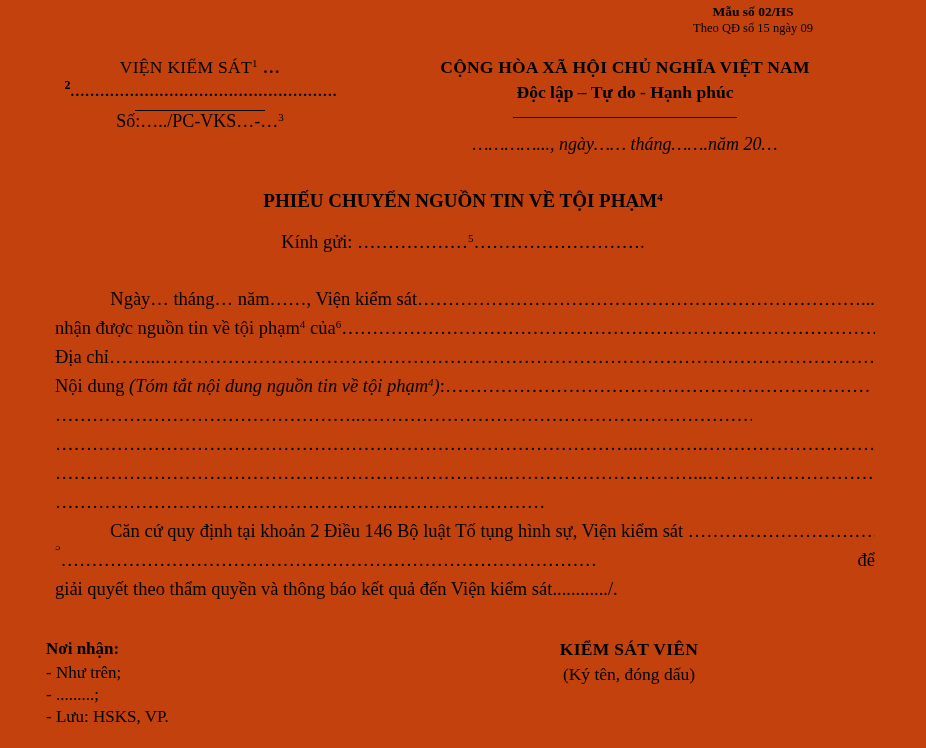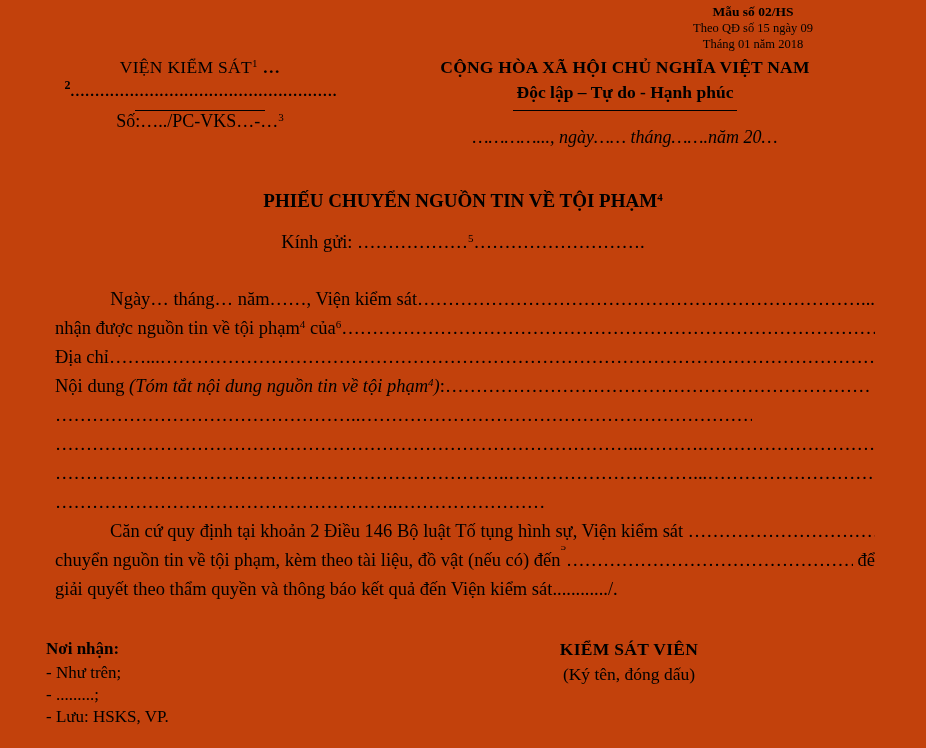--- a/index.html
+++ b/index.html
@@ -23,21 +23,21 @@
   .org-trail { font-weight:bold; }
   .unit-line { line-height:22px; height:24px; white-space:nowrap; overflow:hidden; }
   .unit-line sup { font-weight:bold; font-size:12px; vertical-align:7px; }
   .unit-dots { display:inline-block; max-width:265px; overflow:hidden; white-space:nowrap;
                font-weight:bold; font-size:15px; letter-spacing:1.2px; vertical-align:bottom; }
   .h-rule { width:130px; border-top:1.5px solid #000; margin:6px auto 0 auto; }
   .doc-no { font-size:18px; }
   .h-right { flex:1; text-align:center; }
   .country { font-weight:bold; font-size:17.5px; line-height:26px; letter-spacing:.2px; }
   .motto { display:inline-block; font-weight:bold; font-size:17.5px; line-height:24px;
-           border-bottom:1.5px solid #000; padding:0 4px 6px 4px;text-align:center; }
+           border-bottom:1.5px solid #000; padding:0 4px 13px 4px;text-align:center; }
   .dateline { margin-top:16px; font-style:italic; font-size:18px; }
 
   
   .title { position:absolute; top:190px; left:0; width:926px; text-align:center;
            font-weight:bold; font-size:19px; }
   .recipient { position:absolute; top:232px; left:0; width:926px; text-align:center;
                font-size:18.5px; }
 
   
   .body { position:absolute; top:285px; left:55px; width:820px; font-size:18.5px; }
@@ -64,21 +64,20 @@
   .footer-right .sn { line-height:24px; }
 </style>
 </head>
 <body>
 
 <div class="page">
 
   <div class="meta">
     <div class="form-no">Mẫu số 02/HS</div>
     <div>Theo QĐ số 15 ngày 09</div>
-    <div>Tháng 01 năm 2018</div>
   </div>
 
   <div class="header">
     <div class="h-left">
       <div class="org-line">
         <span>VIỆN KIỂM SÁT</span><sup>1</sup><span class="org-trail"> …</span>
       </div>
       <div class="unit-line">
         <sup>2</sup><span class="unit-dots">...........................................................................</span>
       </div>
@@ -110,21 +109,20 @@
     <div class="line">Địa chỉ……...………………………………………………………………………………………………………..</div>
     <div class="line">
       <span>Nội dung </span><em class="note"><span>(Tóm tắt nội dung nguồn tin về tội phạm</span><sup>4</sup><span>)</span></em><span>:……………………………………………………………</span>
     </div>
     <div class="line dots-a">…………………………………………..………………………………………………………………...</div>
     <div class="line dots-full">…………………………………………………………………………………...……….………………………………</div>
     <div class="line dots-full">………………………………………………………………..…………………………...………………………………</div>
     <div class="line dots-d">………………………………………………..………………………………………</div>
     <div class="line indent2">Căn cứ quy định tại khoản 2 Điều 146 Bộ luật Tố tụng hình sự, Viện kiểm sát ………………………………………</div>
     <div class="line flexline">
-      <span class="tail">chuyển nguồn tin về tội phạm, kèm theo tài liệu, đồ vật (nếu có) đến</span>
         <sup class="tail">5</sup>
         <span class="fill">……………………………………………………………………………</span>
         <span class="tail"> để</span>
     </div>
     <div class="line">giải quyết theo thẩm quyền và thông báo kết quả đến Viện kiểm sát............/.</div>
   </div>
 
   <div class="footer-left">
     <div class="nn">Nơi nhận:</div>
     <div class="fl-item">- Như trên;</div>

